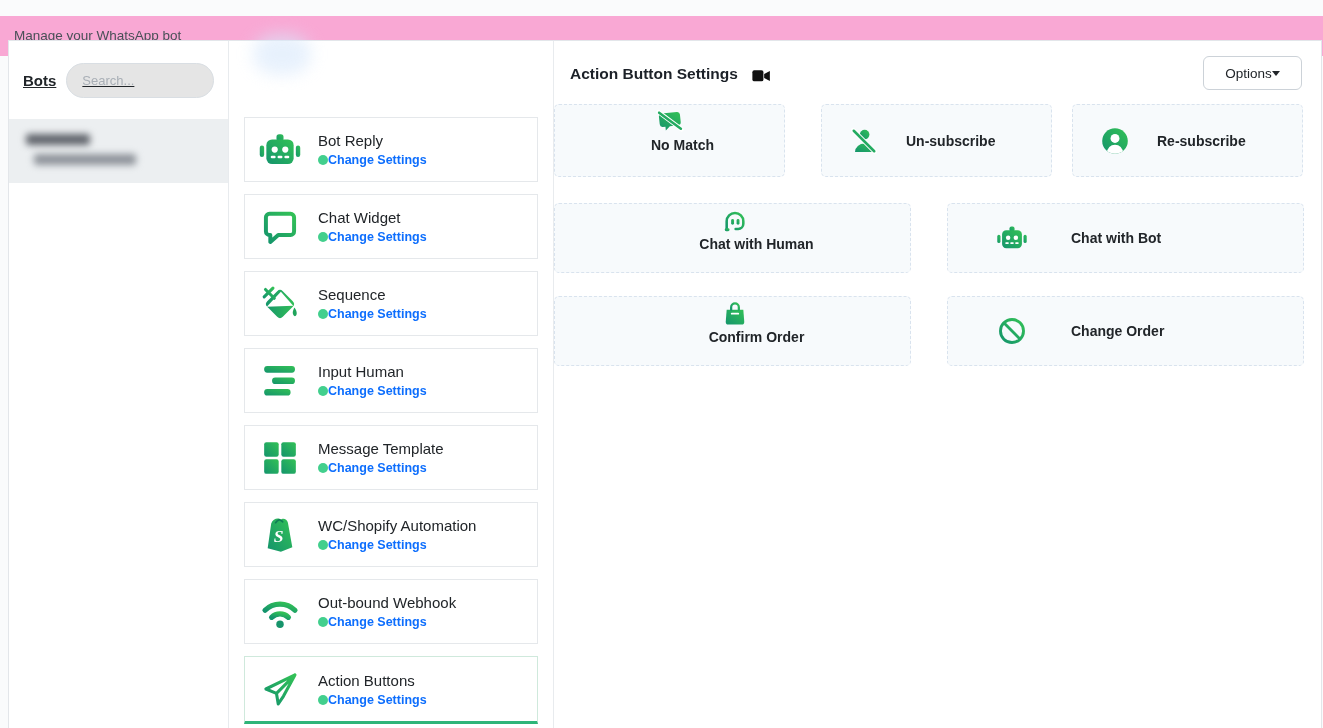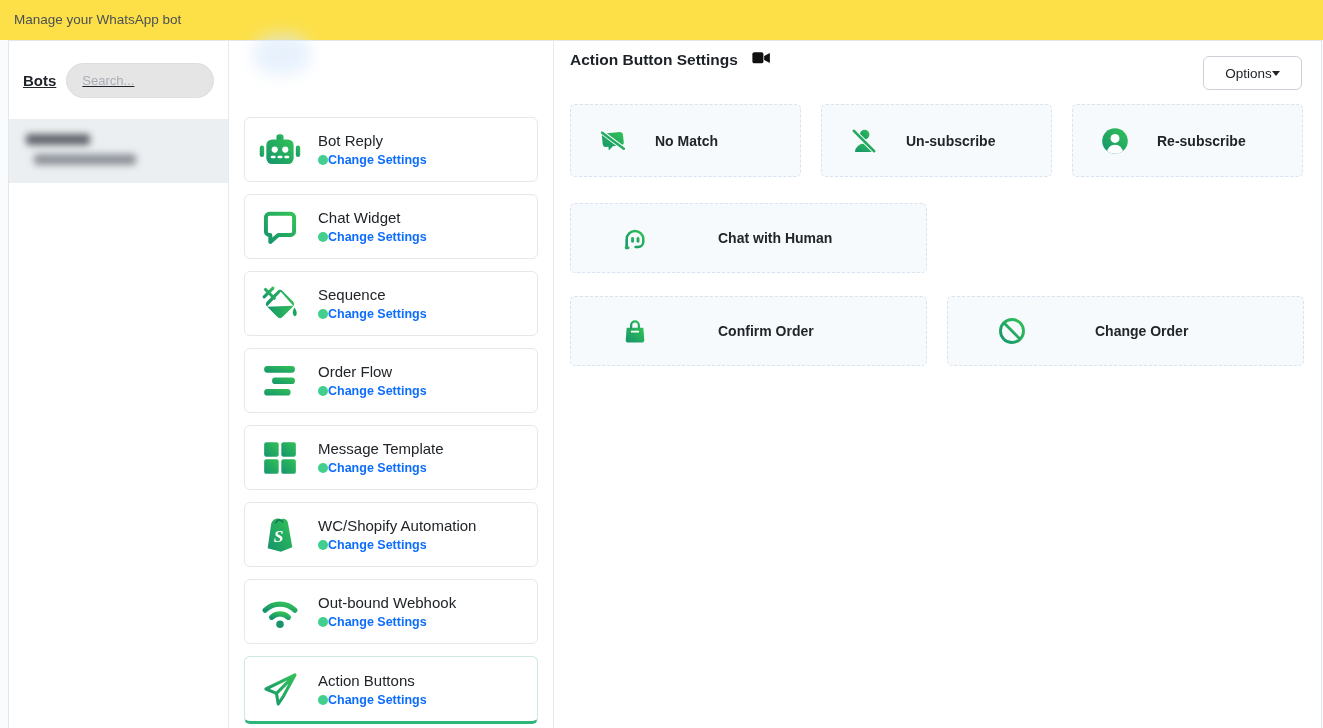--- a/index.html
+++ b/index.html
@@ -5,22 +5,22 @@
   * { box-sizing: border-box; margin: 0; padding: 0; }
   html,body { width:1323px; height:728px; overflow:hidden; }
   body {
     font-family: "Liberation Sans", sans-serif;
     background:#fafbfc;
     color:#212529;
     position:relative;
   }
   
   .topbar {
-    position:absolute; left:0; top:0; width:100%; height:40px;
-    background:#fde047;
+    position:absolute; left:0; top:16px; width:100%; height:40px;
+    background:#f9a8d4;
     padding-left:28px;
   }
   .topbar-title {
     position:absolute; left:14px; top:0; line-height:40px;
     font-size:13.5px; color:#495057;
   }
   
   .shell {
     position:absolute; left:8px; top:40px; width:1314px; height:700px;
     background:#fff; border:1px solid #e3e6ea; border-bottom:none;
@@ -52,34 +52,34 @@
   .midcol {
     position:absolute; left:220px; top:0; width:325px; height:100%;
     border-right:1px solid #e8ebee; background:#fff;
   }
   .blur-blob {
     position:absolute; left:24px; top:-8px; width:58px; height:42px;
     background:#d8e8fb; opacity:.6; filter:blur(8px); border-radius:45%;
   }
   .mod-card {
     position:absolute; left:15px; width:294px; height:65px;
-    border:1px solid #e5e8eb; border-radius:6px; background:#fff;
+    border:1px solid #e5e8eb; border-radius:0; background:#fff;
     display:flex; align-items:center; padding-left:13px; cursor:pointer;
   }
   .mod-card.active { border-color:#cfe9dc; border-bottom:3px solid #2eb579; height:68px; }
   .mod-icon { width:44px; height:44px; flex:none; margin-right:16px; }
   .mod-icon svg { width:100%; height:100%; display:block; }
   .mod-title { font-size:15px; font-weight:500; color:#212529; margin-bottom:4px; }
   .mod-action { display:flex; align-items:center; }
   .dot { width:10px; height:10px; border-radius:50%; background:#42cf8d; flex:none; }
   .link { font-size:12.5px; font-weight:700; color:#0d6efd; cursor:pointer; }
   
   .main { position:absolute; left:545px; top:0; right:0; height:100%; background:#fff; }
   .main-head {
-    position:absolute; left:16px; top:10px; display:flex; align-items:flex-start; gap:14px;
+    position:absolute; left:16px; top:24px; display:flex; align-items:flex-end; gap:14px;
   }
   .main-title { font-size:15.5px; font-weight:600; color:#1c2128; }
   .camera-icon { width:19px; height:14px; display:block; }
   .options-btn {
     position:absolute; right:19px; top:15px; width:99px; height:34px;
     border:1px solid #ccd2d8; border-radius:6px; background:#fff;
     display:flex; align-items:center; justify-content:center; 
     font-size:13.5px; color:#212529; cursor:pointer;
     font-family:"Liberation Sans", sans-serif;
   }
@@ -89,27 +89,27 @@
   }
   .tile {
     position:absolute; background:#f7fafc; border:1px dashed #d9e3ee; border-radius:5px;
     display:flex; align-items:center; cursor:pointer;
   }
   .tile-icon { width:32px; height:32px; flex:none; }
   .tile-icon svg { width:100%; height:100%; display:block; }
   .tile-label { font-size:14px; font-weight:600; color:#212529; }
   .tile.small { padding-left:26px; }
   .tile.small .tile-icon { margin-right:26px; }
-  .tile.wide { padding-left:48px;gap:24px; }
+  .tile.wide { padding-left:48px; }
   .tile.wide .tile-icon { margin-right:43px; }
   
   .t-r1 { top:63px;  height:73px; width:231px; }
   .t-r2 { top:162px; height:70px; width:357px; }
   .t-r3 { top:255px; height:70px; width:357px; }
-  .t-c1 { left:16px; }  .t-c2 { left:267px; } .t-c3 { left:518px; }
+  .t-c1 { left:0;flex-direction:column; }  .t-c2 { left:267px; } .t-c3 { left:518px; }
   .t-w2 { left:393px; }
   .defs-holder { position:absolute; width:0; height:0; overflow:hidden; }
 </style>
 </head>
 <body>
 
 <svg class="defs-holder" aria-hidden="true">
   <defs>
     <linearGradient id="gg" x1="0" y1="1" x2="1" y2="0">
       <stop offset="0" stop-color="#14946c"></stop>
@@ -199,21 +199,21 @@
 
     <div class="mod-card" style="top:307px">
       <span class="mod-icon">
         <svg viewBox="0 0 100 100">
             <rect x="14" y="16" width="70" height="15" rx="7" fill="url(#gg)"></rect>
             <rect x="32" y="42" width="52" height="15" rx="7" fill="url(#gg)"></rect>
             <rect x="14" y="68" width="60" height="15" rx="7" fill="url(#gg)"></rect>
           </svg>
       </span>
       <div class="mod-body">
-        <div class="mod-title">Order Flow</div>
+        <div class="mod-title">Input Human</div>
         <div class="mod-action">
           <span class="dot"></span>
           <span class="link">Change Settings</span>
         </div>
       </div>
     </div>
 
     <div class="mod-card" style="top:384px">
       <span class="mod-icon">
         <svg viewBox="0 0 100 100">
@@ -335,20 +335,36 @@
       <span class="tile-icon">
         <svg viewBox="0 0 100 100">
             <path d="M24 80 V54 a26 26 0 0 1 52 0 v8 a16 16 0 0 1 -16 16 h-8" fill="none" stroke="url(#gg)" stroke-width="8" stroke-linecap="round"></path>
             <rect x="38" y="47" width="9" height="18" rx="4.5" fill="url(#gg)"></rect>
             <rect x="55" y="47" width="9" height="18" rx="4.5" fill="url(#gg)"></rect>
             <rect x="18" y="76" width="15" height="9" rx="4.5" fill="url(#gg)"></rect>
           </svg>
       </span>
       <span class="tile-label">Chat with Human</span>
     </div>
+    <div class="tile wide t-r2 t-w2">
+      <span class="tile-icon">
+        <svg viewBox="0 0 100 100">
+            <rect x="4" y="40" width="10" height="26" rx="5" fill="url(#gg)"></rect>
+            <rect x="86" y="40" width="10" height="26" rx="5" fill="url(#gg)"></rect>
+            <rect x="42" y="14" width="16" height="16" rx="6" fill="url(#gg)"></rect>
+            <rect x="19" y="26" width="62" height="56" rx="13" fill="url(#gg)"></rect>
+            <circle cx="38" cy="49" r="7" fill="#fff"></circle>
+            <circle cx="62" cy="49" r="7" fill="#fff"></circle>
+            <rect x="29" y="63" width="11" height="6" rx="2.5" fill="#fff"></rect>
+            <rect x="44.5" y="63" width="11" height="6" rx="2.5" fill="#fff"></rect>
+            <rect x="60" y="63" width="11" height="6" rx="2.5" fill="#fff"></rect>
+          </svg>
+      </span>
+      <span class="tile-label">Chat with Bot</span>
+    </div>
 
     <div class="tile wide t-r3 t-c1">
       <span class="tile-icon">
         <svg viewBox="0 0 100 100">
             <path d="M24 40 h52 l3 38 a8 8 0 0 1 -8 8 H29 a8 8 0 0 1 -8 -8 z" fill="url(#gg)"></path>
             <path d="M38 40 v-8 a12 12 0 0 1 24 0 v8" fill="none" stroke="url(#gg)" stroke-width="7" stroke-linecap="round"></path>
             <path d="M40 52 h20" stroke="#fff" stroke-width="6" stroke-linecap="round"></path>
           </svg>
       </span>
       <span class="tile-label">Confirm Order</span>

